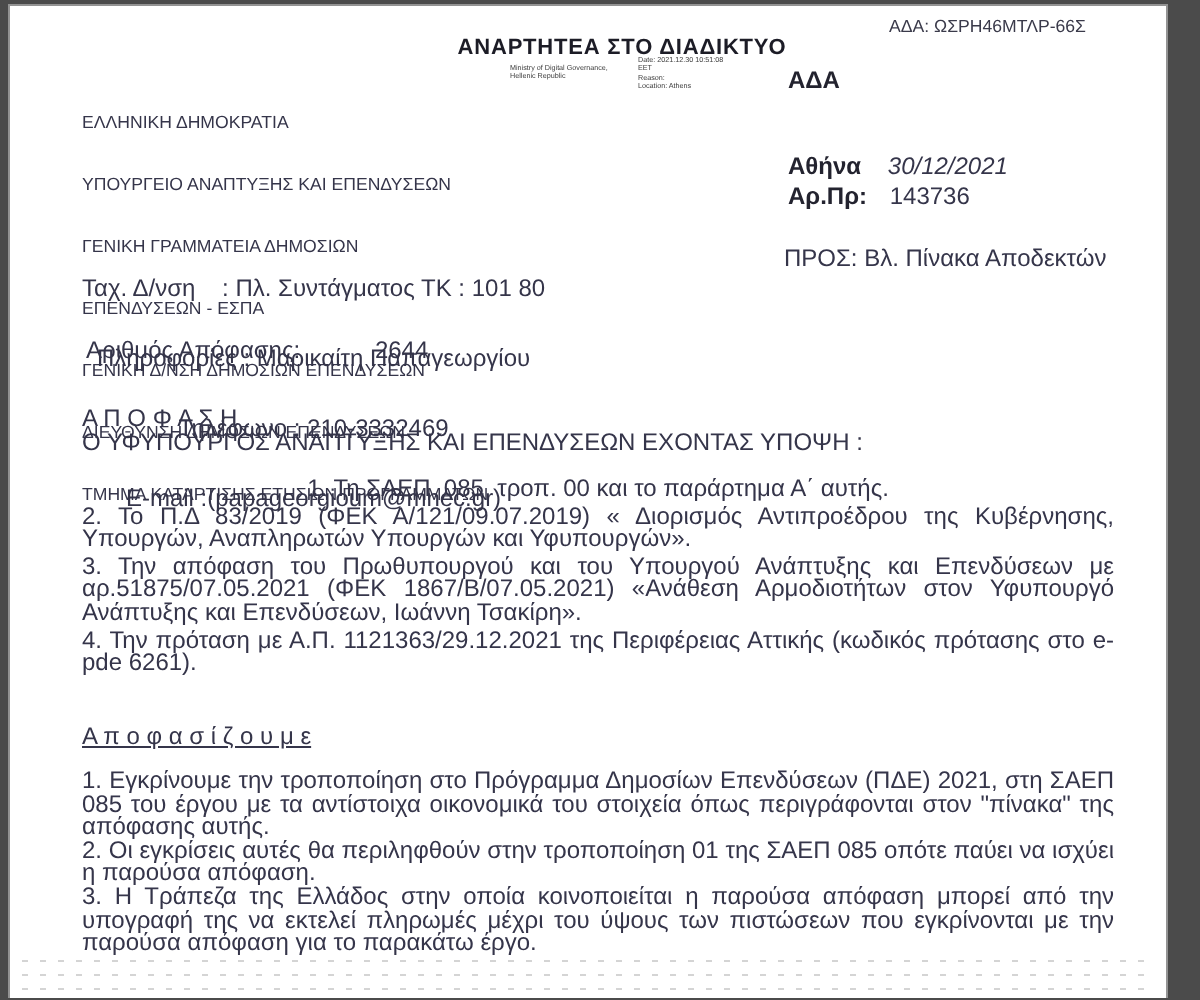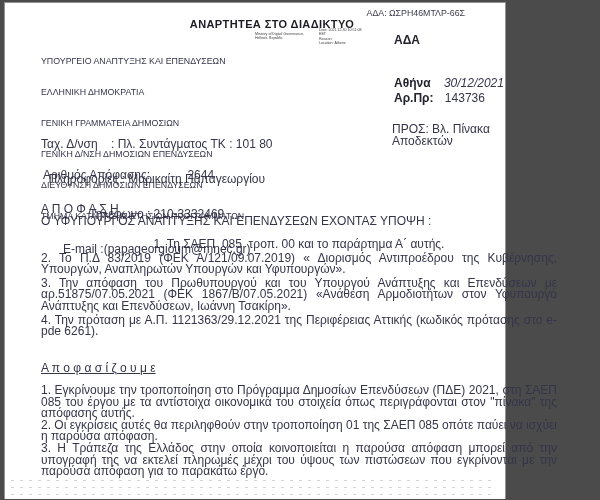--- a/index.html
+++ b/index.html
@@ -2,21 +2,21 @@
 <html><head>
 <meta charset="utf-8">
 <style>
   html,body{margin:0;padding:0;}
   body{
     width:600px;height:500px;position:relative;overflow:hidden;
     background:#4b4b4b;
     font-family:"Liberation Sans", sans-serif;
   }
   .page{
-    position:absolute;left:4px;top:2px;width:502px;height:497px;
+    position:absolute;left:4px;top:2px;width:580px;height:497px;
     background:#ffffff;border:1px solid #939393;border-bottom:none;
     box-sizing:border-box;
   }
   .abs{position:absolute;}
   .doc-text{color:#35354a;font-size:12px;line-height:11.6px;}
   .small-caps-block{color:#35354a;font-size:8.8px;line-height:10.35px;white-space:pre;}
   .bold{font-weight:bold;color:#23232f;}
   .title{
     font-weight:bold;color:#1c1c26;font-size:11px;letter-spacing:.4px;
     white-space:nowrap;
@@ -50,23 +50,24 @@
     </div>
     <div class="col" style="left:64px;top:0;">
       <div>Date: 2021.12.30 10:51:08</div>
       <div>EET</div>
       <div>Reason:</div>
       <div>Location: Athens</div>
     </div>
   </div>
 
   <div class="abs small-caps-block" style="top:32px;left:36px;">
+    <div>ΕΛΛΗΝΙΚΗ ΔΗΜΟΚΡΑΤΙΑ</div>
     <div>ΥΠΟΥΡΓΕΙΟ ΑΝΑΠΤΥΞΗΣ ΚΑΙ ΕΠΕΝΔΥΣΕΩΝ</div>
-    <div>ΕΛΛΗΝΙΚΗ ΔΗΜΟΚΡΑΤΙΑ</div>
     <div>ΓΕΝΙΚΗ ΓΡΑΜΜΑΤΕΙΑ ΔΗΜΟΣΙΩΝ</div>
+    <div>ΕΠΕΝΔΥΣΕΩΝ - ΕΣΠΑ</div>
     <div>ΓΕΝΙΚΗ Δ/ΝΣΗ ΔΗΜΟΣΙΩΝ ΕΠΕΝΔΥΣΕΩΝ</div>
     <div>ΔΙΕΥΘΥΝΣΗ ΔΗΜΟΣΙΩΝ ΕΠΕΝΔΥΣΕΩΝ</div>
     <div>ΤΜΗΜΑ ΚΑΤΑΡΤΙΣΗΣ ΕΤΗΣΙΩΝ ΠΡΟΓΡΑΜΜΑΤΩΝ</div>
   </div>
 
   <div class="abs doc-text bold" style="top:32px;left:389px;">ΑΔΑ</div>
 
   <div class="abs doc-text" style="top:75px;left:389px;">
     <span class="bold">Αθήνα</span>
     <span style="margin-left:10px;font-style:italic;">30/12/2021</span>

